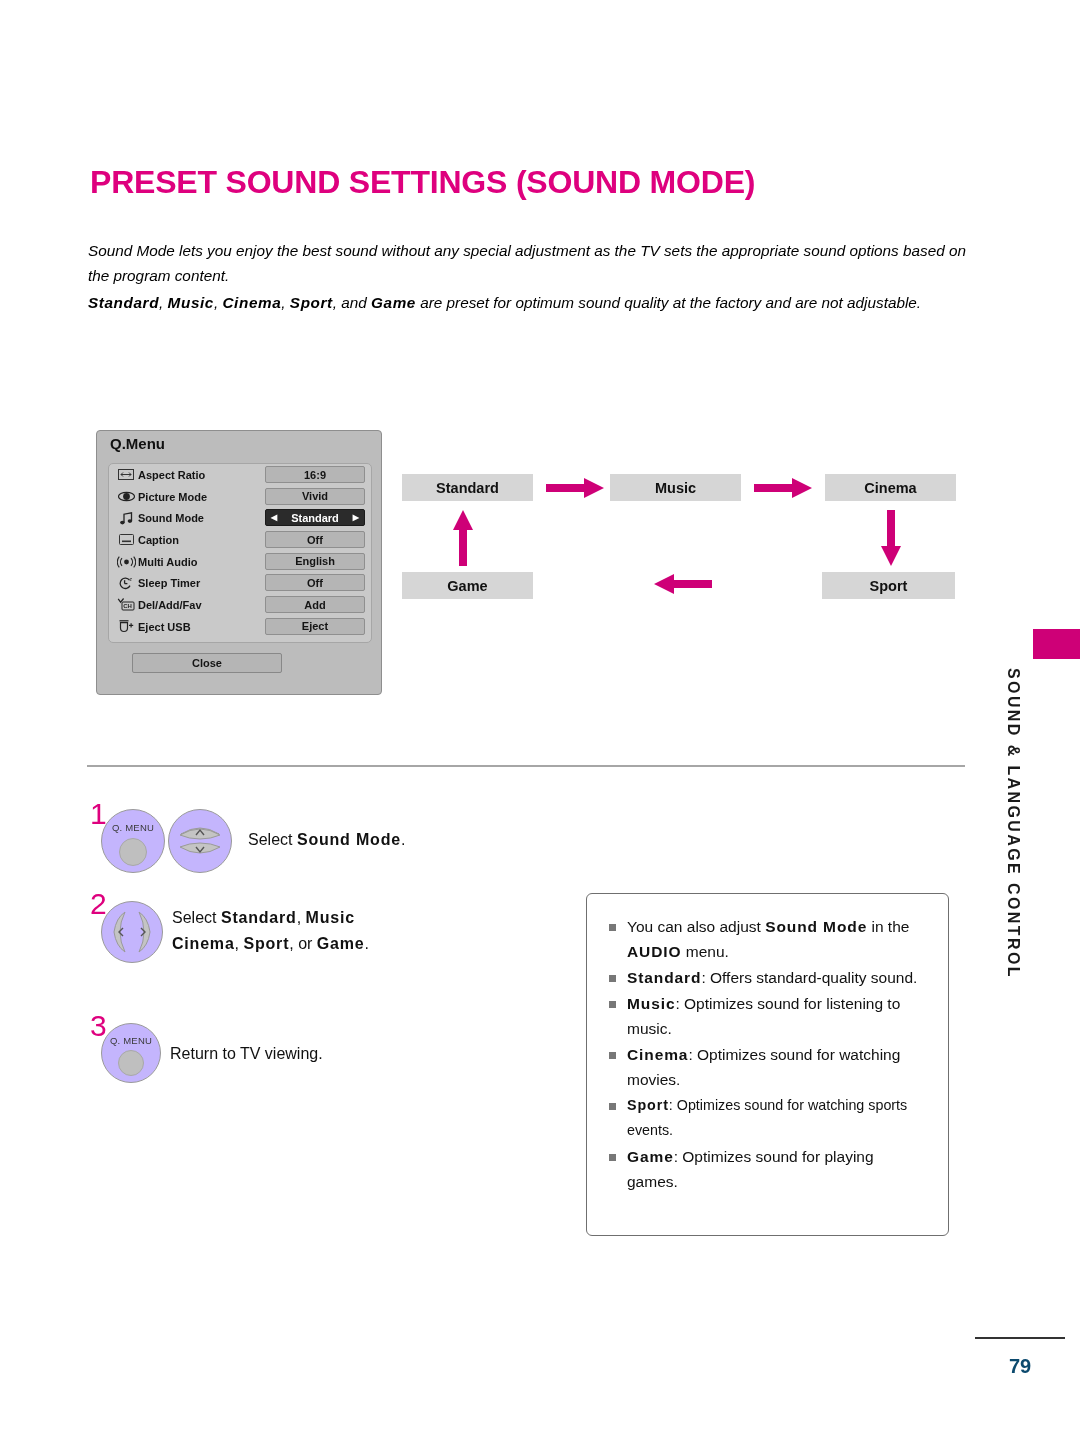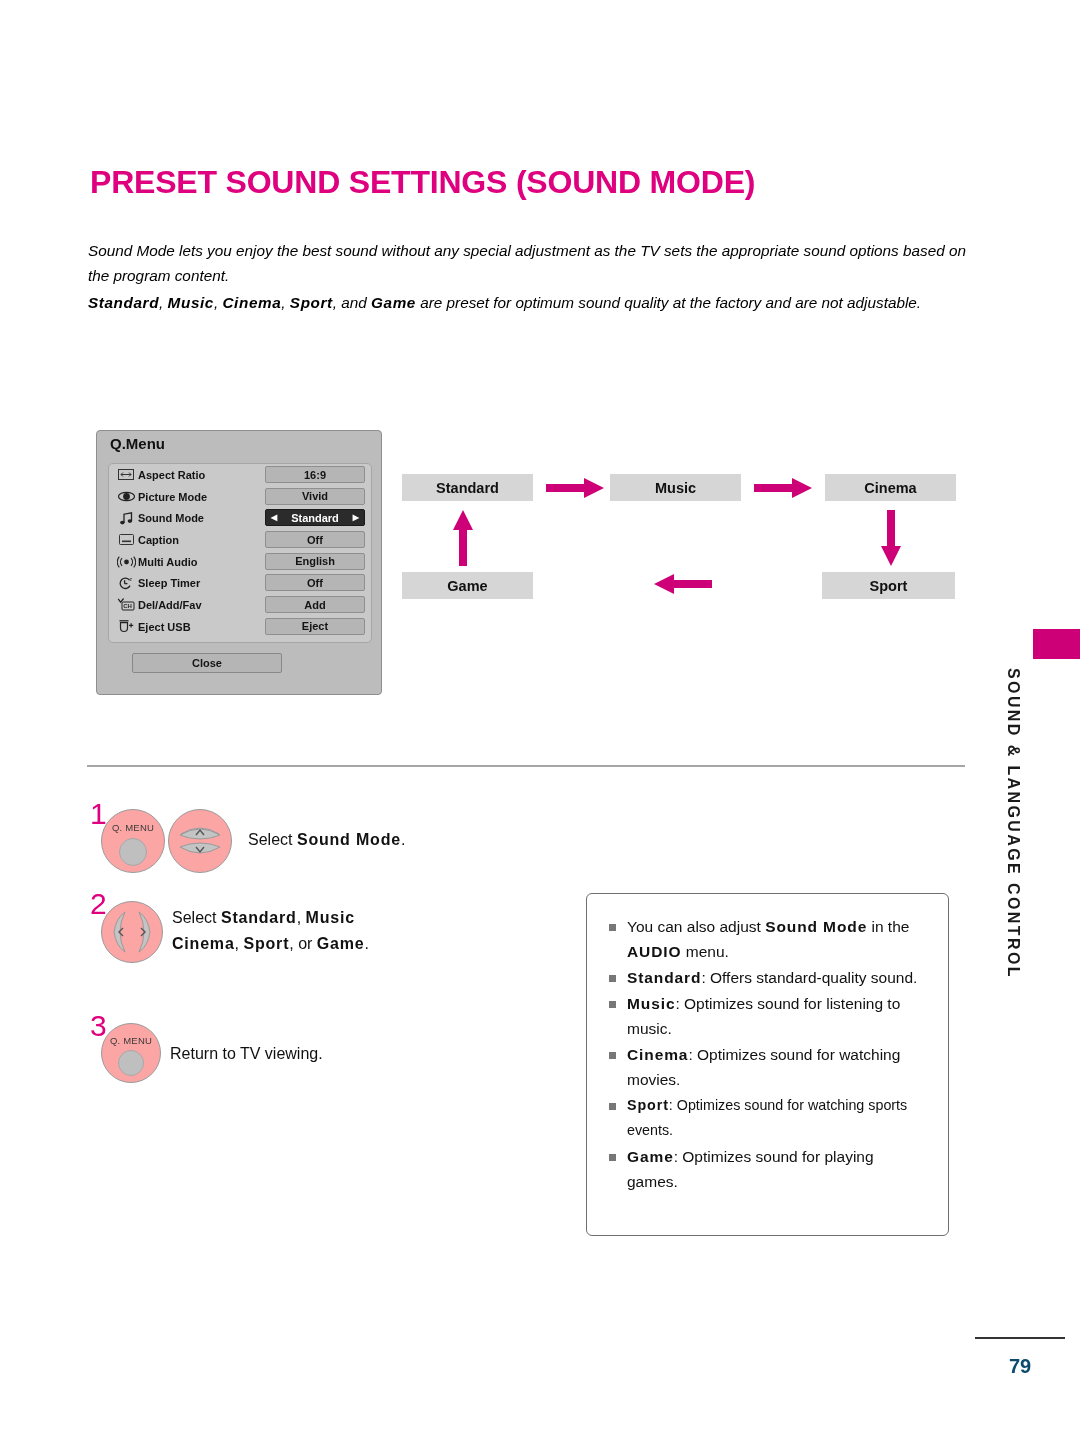--- a/index.html
+++ b/index.html
@@ -186,21 +186,21 @@
     font-family: "Liberation Sans", sans-serif;
     font-size: 30px;
     font-weight: normal;
     color: #DE007E;
     line-height: 1;
   }
   .btn-circle {
     position: absolute;
     border-radius: 50%;
     border: 1.6px solid #9a9a9a;
-    background: #fca5a5;
+    background: #c4b5fd;
   }
   .btn-label {
     position: absolute;
     width: 100%;
     text-align: center;
     font-size: 9.5px;
     color: #3a3a3a;
     letter-spacing: 0.2px;
   }
   .btn-dot {

